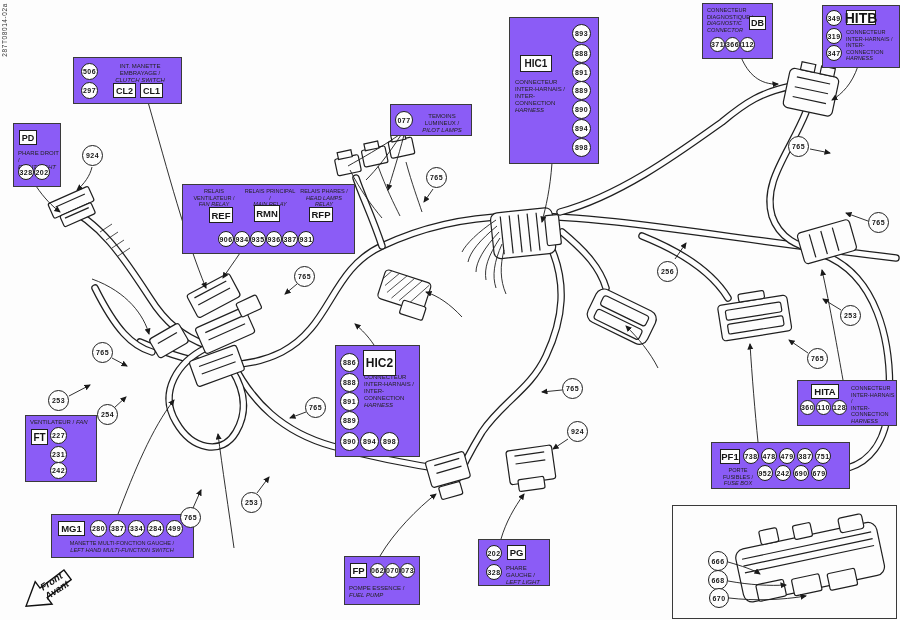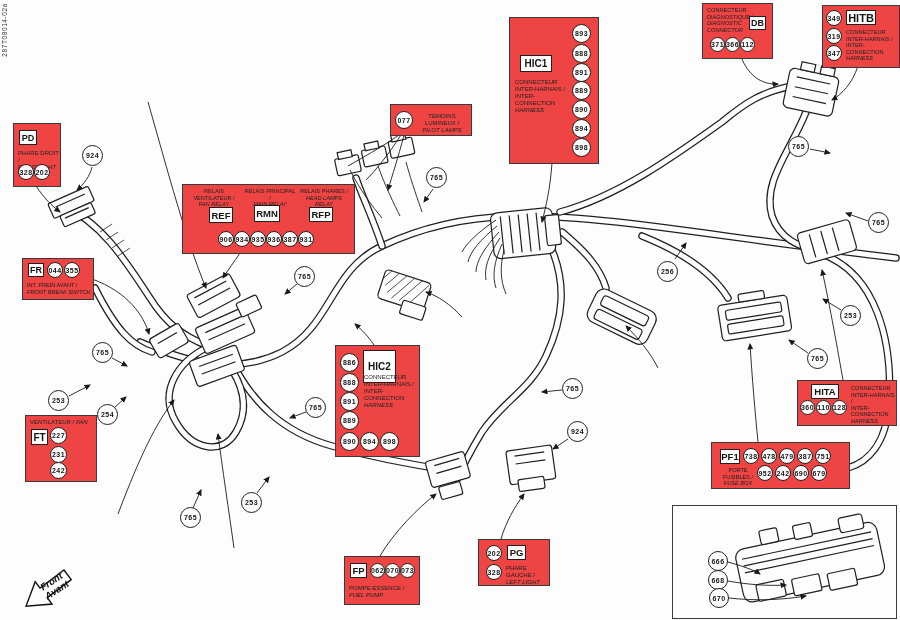--- a/index.html
+++ b/index.html
@@ -1,21 +1,21 @@
 <!DOCTYPE html>
 <html><head>
 <meta charset="utf-8">
 <style>
   html,body{margin:0;padding:0;background:#e8e8e8;}
   #stage{position:relative;width:900px;height:620px;background:#fdfdfd;overflow:hidden;
          font-family:"Liberation Sans",sans-serif;color:#111;}
   #art{position:absolute;left:0;top:0;z-index:1;}
   .to{stroke:#1f1f1f;stroke-width:7.5;fill:none;stroke-linecap:round;}
   .tw{stroke:#fdfdfd;stroke-width:5;fill:none;stroke-linecap:round;}
-  .box{position:absolute;border:1px solid #3a3a3a;background:#ef4444;z-index:3;font-size:6px;}
+  .box{position:absolute;border:1px solid #3a3a3a;background:#8b5cf6;z-index:3;font-size:6px;}
   .frame{position:absolute;border:1px solid #3a3a3a;z-index:2;}
   .c{position:absolute;border:1.1px solid #1f1f1f;border-radius:50%;background:#fdfdfd;
      display:flex;align-items:center;justify-content:center;font-size:7px;font-weight:700;
      letter-spacing:.4px;color:#151515;z-index:4;box-sizing:border-box;}
   .code{position:absolute;border:1.2px solid #1f1f1f;background:#fdfdfd;display:flex;
         align-items:center;justify-content:center;font-weight:600;color:#151515;box-sizing:border-box;}
   .tl{position:absolute;line-height:7px;color:#222;}
   .it{font-style:italic;}
   .ctr{text-align:center;}
   .f55{font-size:5.6px;line-height:6.6px;}
@@ -231,20 +231,30 @@
     </g>
   </svg>
 
   <div class="partcode">287T08014-02a</div>
 
   <div class="frontlbl">
     <div>Front</div>
     <div>Avant</div>
   </div>
 
+  <div class="box" style="left:73px;top:57px;width:107px;height:45px">
+    <div class="c" style="left:7px;top:5px;width:17px;height:17px">506</div>
+    <div class="c" style="left:7px;top:24px;width:17px;height:17px">297</div>
+    <div class="tl ctr" style="left:28px;top:5px;width:76px">
+      <span>INT. MANETTE EMBRAYAGE /</span><br>
+      <span class="it">CLUTCH SWITCH</span>
+    </div>
+    <div class="code" style="left:39px;top:25px;width:23px;height:15px;font-size:9px">CL2</div>
+    <div class="code" style="left:66px;top:25px;width:23px;height:15px;font-size:9px">CL1</div>
+  </div>
 
   <div class="box" style="left:13px;top:123px;width:46px;height:62px">
     <div class="code" style="left:5px;top:6px;width:18px;height:15px;font-size:9px">PD</div>
     <div class="tl" style="left:4px;top:26px;width:42px">
       <span>PHARE DROIT /</span><br>
       <span class="it">RIGHT LIGHT</span>
     </div>
     <div class="c" style="left:4px;top:40px;width:16px;height:16px">328</div>
     <div class="c" style="left:20px;top:40px;width:16px;height:16px">202</div>
   </div>
@@ -300,64 +310,55 @@
     <div class="code" style="left:46px;top:12px;width:17px;height:14px;font-size:9px">DB</div>
     <div class="c" style="left:7px;top:33px;width:15px;height:15px">371</div>
     <div class="c" style="left:22px;top:33px;width:15px;height:15px">366</div>
     <div class="c" style="left:37px;top:33px;width:15px;height:15px">112</div>
   </div>
 
   <div class="box" style="left:822px;top:5px;width:76px;height:61px">
     <div class="c" style="left:3px;top:4px;width:16px;height:16px">349</div>
     <div class="c" style="left:3px;top:22px;width:16px;height:16px">319</div>
     <div class="c" style="left:3px;top:39px;width:16px;height:16px">347</div>
-    <div class="code" style="left:23px;top:4px;width:30px;height:15px;font-size:11px">HITB</div>
+    <div class="code" style="left:23px;top:4px;width:30px;height:15px;font-size:14px">HITB</div>
     <div class="tl f55" style="left:23px;top:23px;width:52px">
       <span>CONNECTEUR</span><br>
       <span>INTER-HARNAIS /</span><br>
       <span>INTER-CONNECTION</span><br>
       <span class="it">HARNESS</span>
     </div>
   </div>
 
   <div class="box" style="left:390px;top:104px;width:80px;height:30px">
     <div class="c" style="left:4px;top:6px;width:18px;height:18px">077</div>
     <div class="tl ctr" style="left:24px;top:8px;width:54px">
       <span>TEMOINS LUMINEUX /</span><br>
       <span class="it">PILOT LAMPS</span>
     </div>
   </div>
 
-  <div class="box" style="left:22px;top:258px;width:70px;height:40px">
-    <div class="code" style="left:5px;top:4px;width:16px;height:14px;font-size:9px">FR</div>
-    <div class="c" style="left:24px;top:3px;width:16px;height:16px">044</div>
-    <div class="c" style="left:41px;top:3px;width:16px;height:16px">355</div>
-    <div class="tl f55" style="left:4px;top:23px;width:64px">
-      <span>INT. FREIN AVANT /</span><br>
-      <span class="it">FRONT BREAK SWITCH</span>
-    </div>
-  </div>
 
   <div class="box" style="left:25px;top:415px;width:70px;height:65px">
     <div class="tl" style="left:4px;top:3px;width:64px">
       <span>VENTILATEUR /</span>
       <span class="it">FAN</span>
     </div>
     <div class="code" style="left:5px;top:13px;width:17px;height:16px;font-size:10px">FT</div>
     <div class="c" style="left:24px;top:11px;width:17px;height:17px">227</div>
     <div class="c" style="left:24px;top:30px;width:17px;height:17px">231</div>
     <div class="c" style="left:24px;top:46px;width:17px;height:17px">242</div>
   </div>
 
   <div class="box" style="left:335px;top:345px;width:83px;height:110px">
     <div class="c" style="left:4px;top:7px;width:19px;height:19px">886</div>
     <div class="c" style="left:4px;top:27px;width:19px;height:19px">888</div>
     <div class="c" style="left:4px;top:46px;width:19px;height:19px">891</div>
     <div class="c" style="left:4px;top:65px;width:19px;height:19px">889</div>
-    <div class="code" style="left:27px;top:4px;width:33px;height:33px;font-size:10px">HIC2</div>
+    <div class="code" style="left:27px;top:4px;width:33px;height:26px;font-size:12px">HIC2</div>
     <div class="tl" style="left:28px;top:28px;width:54px">
       <span>CONNECTEUR</span><br>
       <span>INTER-HARNAIS /</span><br>
       <span>INTER-</span><br>
       <span>CONNECTION</span><br>
       <span class="it">HARNESS</span>
     </div>
     <div class="c" style="left:4px;top:86px;width:19px;height:19px">890</div>
     <div class="c" style="left:24px;top:86px;width:19px;height:19px">894</div>
     <div class="c" style="left:44px;top:86px;width:19px;height:19px">898</div>
@@ -388,20 +389,32 @@
     <div class="tl ctr f55" style="left:3px;top:24px;width:46px">
       <span>PORTE FUSIBLES /</span><br>
       <span class="it">FUSE BOX</span>
     </div>
     <div class="c" style="left:45px;top:22px;width:16px;height:16px">952</div>
     <div class="c" style="left:63px;top:22px;width:16px;height:16px">242</div>
     <div class="c" style="left:81px;top:22px;width:16px;height:16px">690</div>
     <div class="c" style="left:99px;top:22px;width:16px;height:16px">679</div>
   </div>
 
+  <div class="box" style="left:51px;top:514px;width:141px;height:42px">
+    <div class="code" style="left:6px;top:6px;width:27px;height:15px;font-size:9.5px">MG1</div>
+    <div class="c" style="left:38px;top:5px;width:17px;height:17px">280</div>
+    <div class="c" style="left:57px;top:5px;width:17px;height:17px">387</div>
+    <div class="c" style="left:76px;top:5px;width:17px;height:17px">334</div>
+    <div class="c" style="left:95px;top:5px;width:17px;height:17px">284</div>
+    <div class="c" style="left:114px;top:5px;width:17px;height:17px">499</div>
+    <div class="tl ctr f55" style="left:4px;top:25px;width:132px">
+      <span>MANETTE MULTI-FONCTION GAUCHE /</span><br>
+      <span class="it">LEFT HAND MULTI-FUNCTION SWITCH</span>
+    </div>
+  </div>
 
 
   <div class="box" style="left:344px;top:556px;width:74px;height:47px">
     <div class="code" style="left:5px;top:6px;width:17px;height:15px;font-size:9.5px">FP</div>
     <div class="c" style="left:25px;top:6px;width:15px;height:15px">062</div>
     <div class="c" style="left:40px;top:6px;width:15px;height:15px">070</div>
     <div class="c" style="left:55px;top:6px;width:15px;height:15px">073</div>
     <div class="tl" style="left:4px;top:28px;width:66px">
       <span>POMPE ESSENCE /</span><br>
       <span class="it">FUEL PUMP</span>

